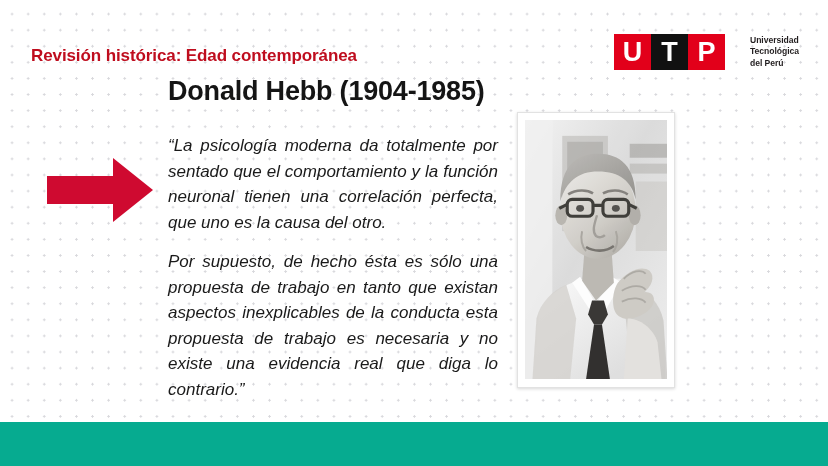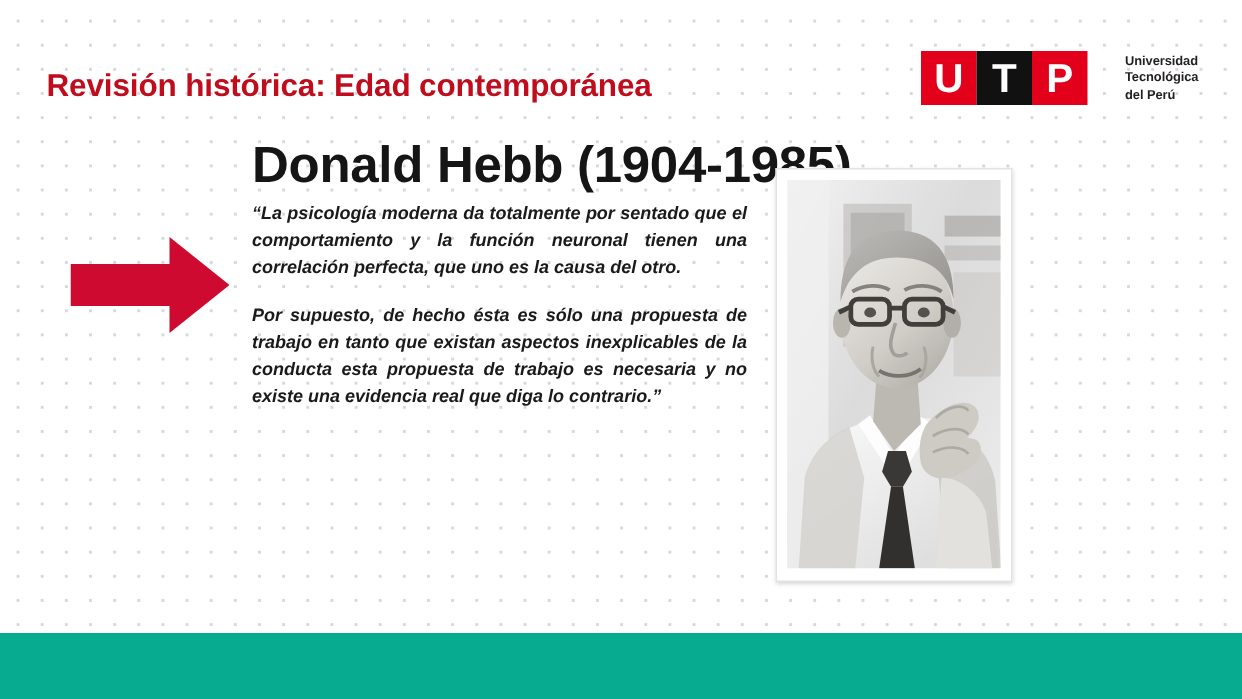--- a/index.html
+++ b/index.html
@@ -34,21 +34,21 @@
   }
   .edge-top    { left: 0; top: 0;    width: 828px; height: 4px; }
   .edge-left   { left: 0; top: 0;    width: 3px;   height: 466px; }
   .edge-right  { right: 0; top: 0;   width: 3px;   height: 466px; }
 
   
   #section-title {
     position: absolute;
     left: 31px;
     top: 46px;
-    font-size: 21px;
+    font-size: 17px;
     font-weight: bold;
     color: #bf0d1e;
     letter-spacing: -0.1px;
     white-space: nowrap;
   }
 
   
   #utp-logo {
     position: absolute;
     left: 614px;
@@ -82,22 +82,22 @@
     line-height: 1.33;
     color: #231f20;
     letter-spacing: -0.05px;
     margin-left: 16px;
   }
 
   
   #main-heading {
     position: absolute;
     left: 168px;
-    top: 91px;
-    font-size: 34px;
+    top: 76px;
+    font-size: 27px;
     font-weight: bold;
     color: #151515;
     letter-spacing: -0.2px;
     white-space: nowrap;
   }
 
   
   #red-arrow {
     position: absolute;
     left: 47px;
@@ -107,27 +107,26 @@
   }
 
   
   #quote-block {
     position: absolute;
     left: 168px;
     top: 133px;
     width: 330px;
   }
   .quote-para {
-    font-size: 12px;
+    font-size: 17px;
     font-style: italic;
     line-height: 1.50;
     color: #1a1a1a;
     text-align: justify;
     margin: 0 0 14px 0;
-    font-weight: bold;
   }
   .quote-para:last-child { margin-bottom: 0; }
 
   
   #portrait-frame {
     position: absolute;
     left: 517px;
     top: 112px;
     width: 158px;
     height: 276px;

